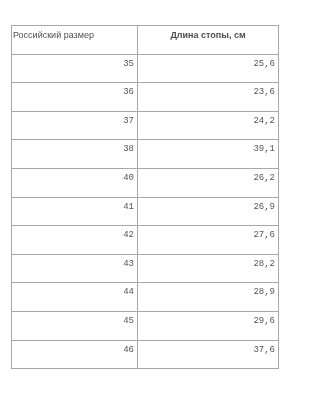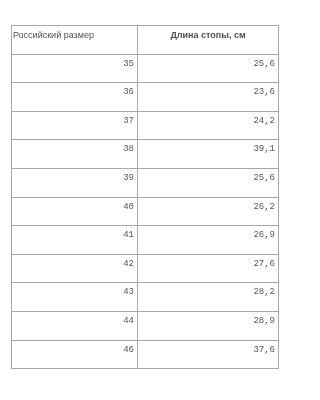--- a/index.html
+++ b/index.html
@@ -88,41 +88,41 @@
       </tr>
       <tr>
         <td>37</td>
         <td>24,2</td>
       </tr>
       <tr>
         <td>38</td>
         <td>39,1</td>
       </tr>
       <tr>
-        <td>39</td>
-        <td>25,6</td>
-      </tr>
-      <tr>
         <td>40</td>
         <td>26,2</td>
       </tr>
       <tr>
         <td>41</td>
         <td>26,9</td>
       </tr>
       <tr>
         <td>42</td>
         <td>27,6</td>
       </tr>
       <tr>
         <td>43</td>
         <td>28,2</td>
       </tr>
       <tr>
         <td>44</td>
         <td>28,9</td>
       </tr>
       <tr>
+        <td>45</td>
+        <td>29,6</td>
+      </tr>
+      <tr>
         <td>46</td>
         <td>37,6</td>
       </tr>
     </tbody>
 </table>
 
 </body></html>

